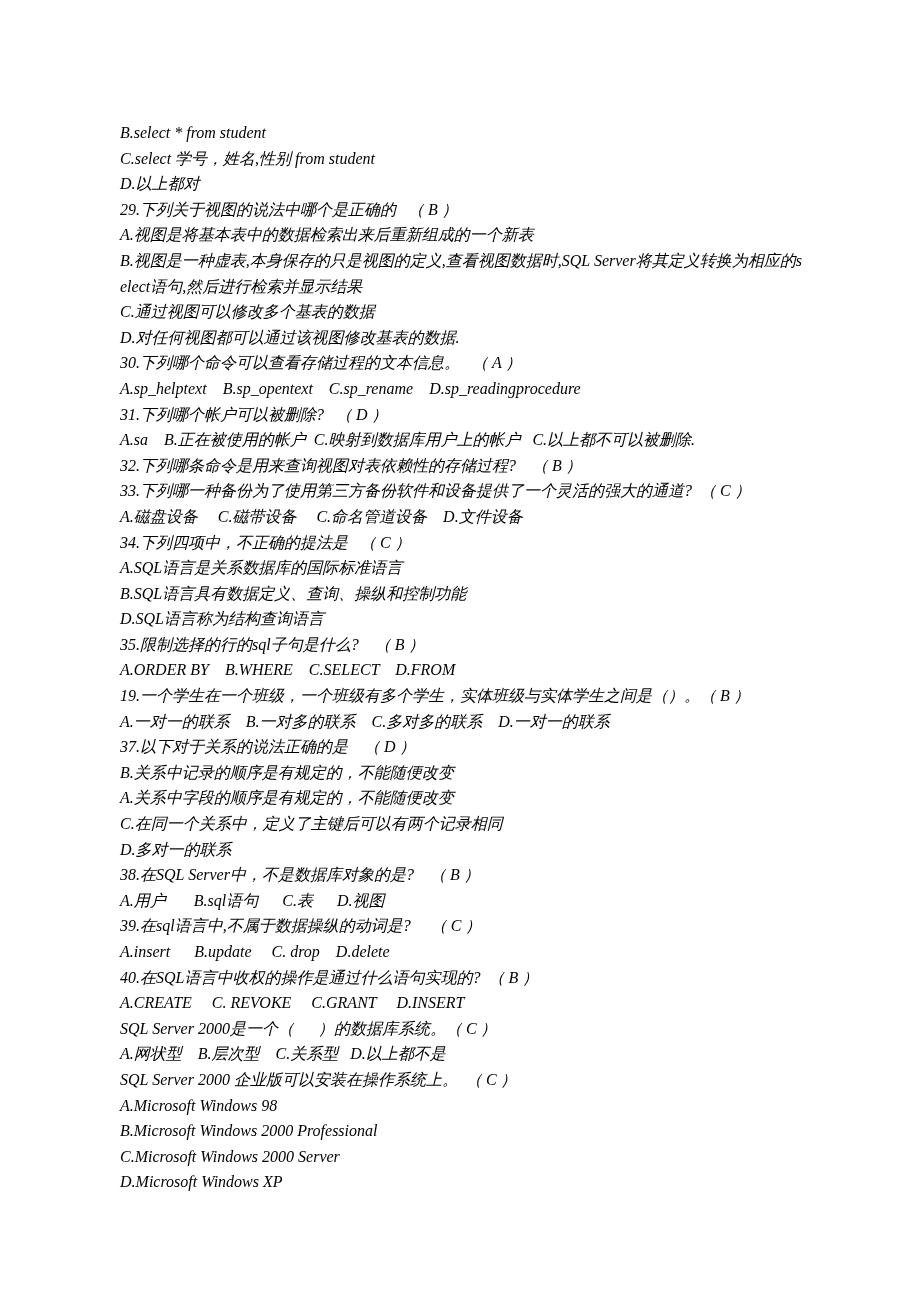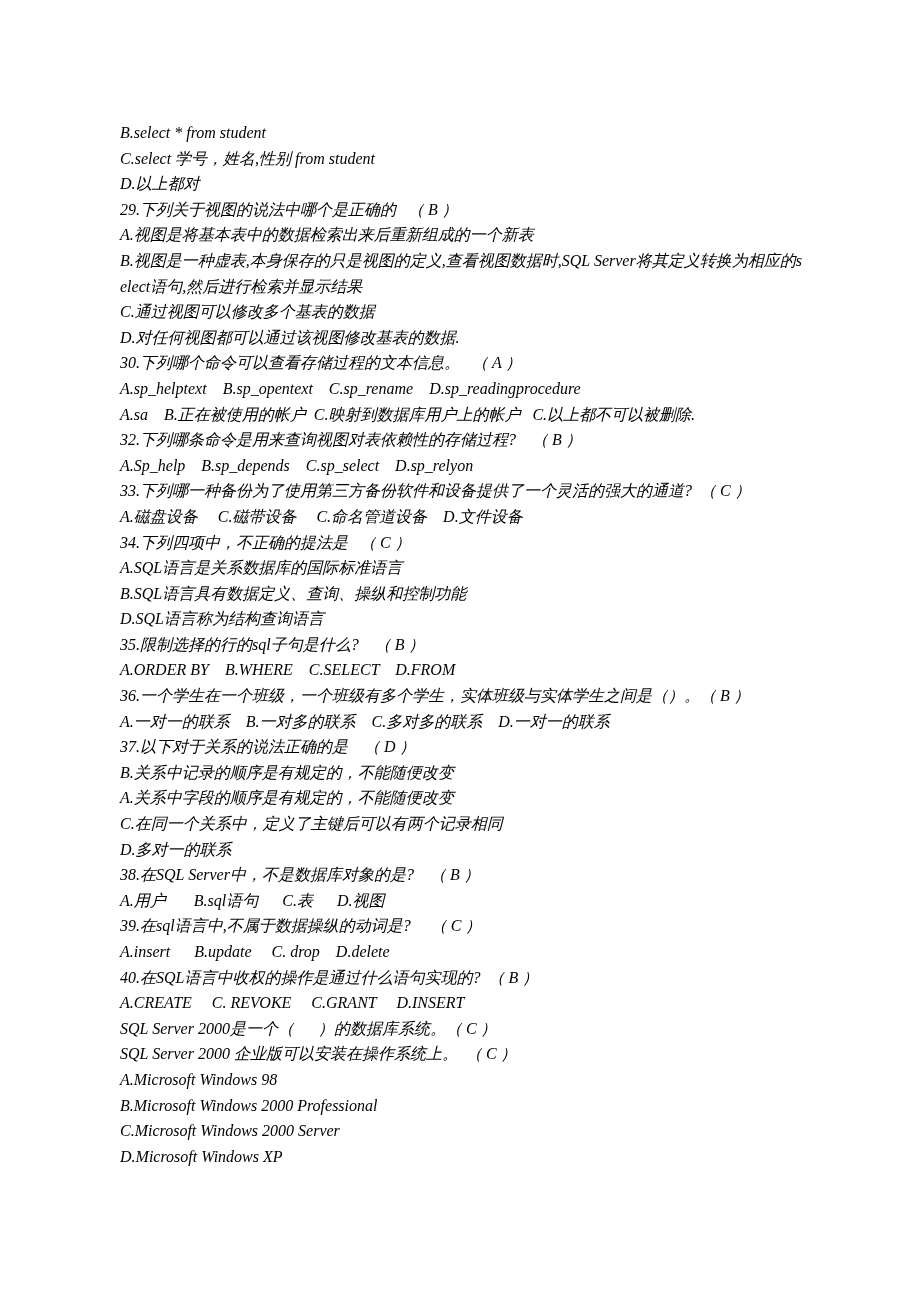--- a/index.html
+++ b/index.html
@@ -26,43 +26,44 @@
     <div class="line">B.select * from student</div>
     <div class="line">C.select 学号，姓名,性别 from student</div>
     <div class="line">D.以上都对</div>
     <div class="line">29.下列关于视图的说法中哪个是正确的   （ B ）</div>
     <div class="line">A.视图是将基本表中的数据检索出来后重新组成的一个新表</div>
     <div class="line">B.视图是一种虚表,本身保存的只是视图的定义,查看视图数据时,SQL Server将其定义转换为相应的select语句,然后进行检索并显示结果</div>
     <div class="line">C.通过视图可以修改多个基表的数据</div>
     <div class="line">D.对任何视图都可以通过该视图修改基表的数据.</div>
     <div class="line">30.下列哪个命令可以查看存储过程的文本信息。   （ A ）</div>
     <div class="line">A.sp_helptext    B.sp_opentext    C.sp_rename    D.sp_readingprocedure</div>
+    <div class="line">31.下列哪个帐户可以被删除?   （ D ）</div>
     <div class="line">A.sa    B.正在被使用的帐户  C.映射到数据库用户上的帐户   C.以上都不可以被删除.</div>
     <div class="line">32.下列哪条命令是用来查询视图对表依赖性的存储过程?    （ B ）</div>
-    <div class="line">A.Sp_help    B.sp_depends    C.sp_select    D.sp_relyon</div>
     <div class="line">33.下列哪一种备份为了使用第三方备份软件和设备提供了一个灵活的强大的通道?  （ C ）</div>
     <div class="line">A.磁盘设备     C.磁带设备     C.命名管道设备    D.文件设备</div>
     <div class="line">34.下列四项中，不正确的提法是   （ C ）</div>
     <div class="line">A.SQL语言是关系数据库的国际标准语言</div>
     <div class="line">B.SQL语言具有数据定义、查询、操纵和控制功能</div>
     <div class="line">D.SQL语言称为结构查询语言</div>
     <div class="line">35.限制选择的行的sql子句是什么?    （ B ）</div>
     <div class="line">A.ORDER BY    B.WHERE    C.SELECT    D.FROM</div>
-    <div class="line">36.一个学生在一个班级，一个班级有多个学生，实体班级与实体学生之间是（）。（ B ）</div>
+    <div class="line">19.一个学生在一个班级，一个班级有多个学生，实体班级与实体学生之间是（）。（ B ）</div>
     <div class="line">A.一对一的联系    B.一对多的联系    C.多对多的联系    D.一对一的联系</div>
     <div class="line">37.以下对于关系的说法正确的是    （ D ）</div>
     <div class="line">B.关系中记录的顺序是有规定的，不能随便改变</div>
     <div class="line">A.关系中字段的顺序是有规定的，不能随便改变</div>
     <div class="line">C.在同一个关系中，定义了主键后可以有两个记录相同</div>
     <div class="line">D.多对一的联系</div>
     <div class="line">38.在SQL Server中，不是数据库对象的是?    （ B ）</div>
     <div class="line">A.用户       B.sql语句      C.表      D.视图</div>
     <div class="line">39.在sql语言中,不属于数据操纵的动词是?     （ C ）</div>
     <div class="line">A.insert      B.update     C. drop    D.delete</div>
     <div class="line">40.在SQL语言中收权的操作是通过什么语句实现的?  （ B ）</div>
     <div class="line">A.CREATE     C. REVOKE     C.GRANT     D.INSERT</div>
     <div class="line">SQL Server 2000是一个（      ）的数据库系统。（ C ）</div>
+    <div class="line">A.网状型    B.层次型    C.关系型   D.以上都不是</div>
     <div class="line">SQL Server 2000 企业版可以安装在操作系统上。  （ C ）</div>
     <div class="line">A.Microsoft Windows 98</div>
     <div class="line">B.Microsoft Windows 2000 Professional</div>
     <div class="line">C.Microsoft Windows 2000 Server</div>
     <div class="line">D.Microsoft Windows XP</div>
   </div>
 
 </body></html>

